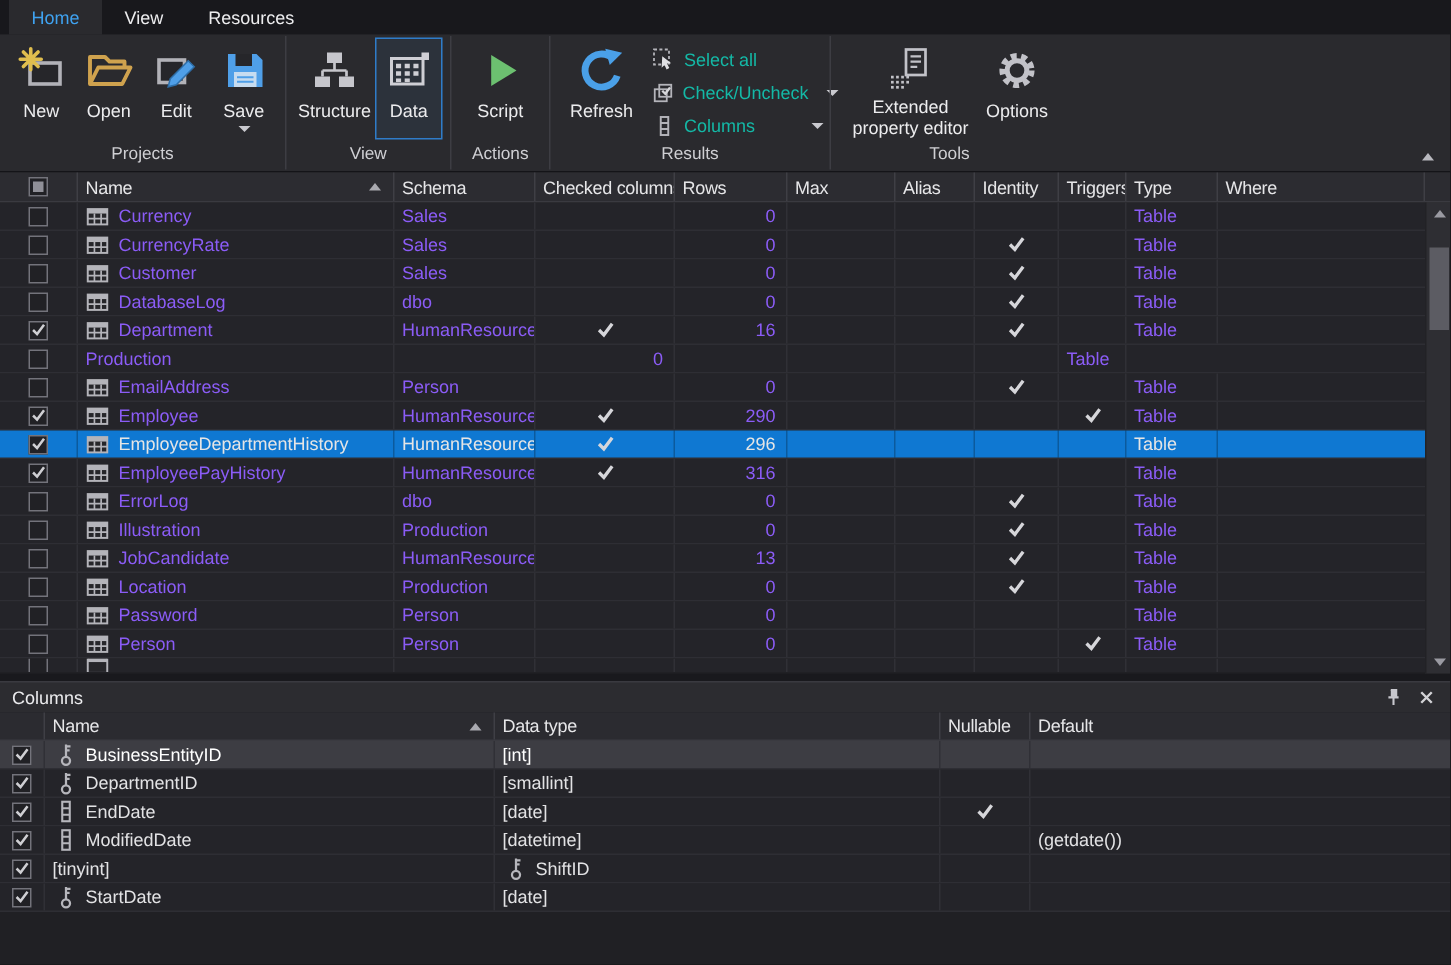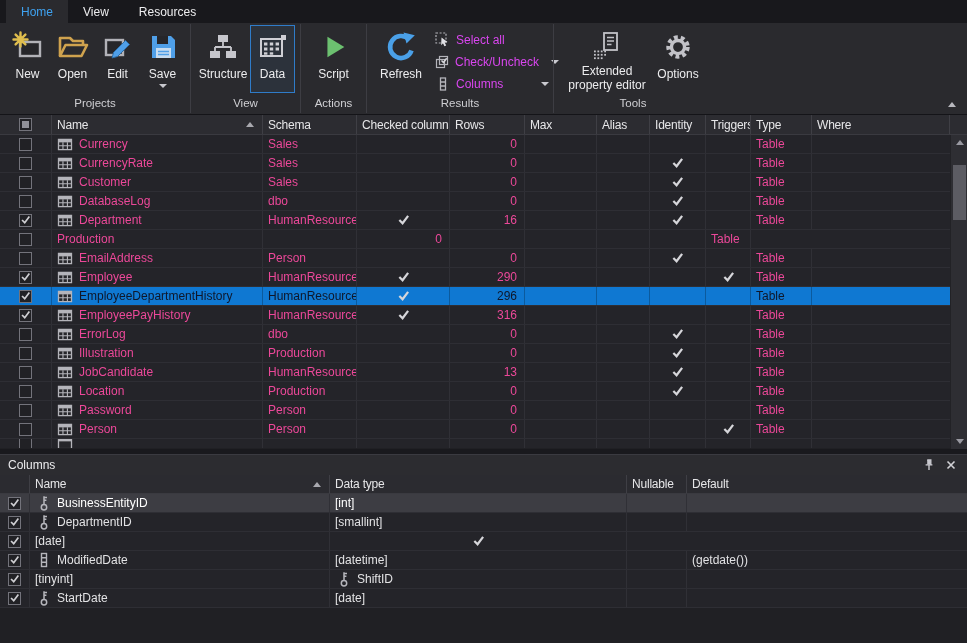--- a/index.html
+++ b/index.html
@@ -22,21 +22,21 @@
   .ricon{width:34px;height:34px;display:flex;align-items:center;justify-content:center;}
   .rlabel{margin-top:3px;white-space:nowrap;color:#ececee;}
   .caret-down{width:0;height:0;border-left:4px solid transparent;border-right:4px solid transparent;
               border-top:4px solid #c9c9cf;display:inline-block;}
   .rbtn .caret-down{margin-top:3px;}
   .rbtn-wide{width:90px;}
   .rbtn-wide .rlabel{white-space:normal;text-align:center;line-height:1.15;}
   .rstack{display:flex;flex-direction:column;padding:7px 4px 0 8px;width:126px;box-sizing:border-box;gap:7px;}
   .rsmall{display:flex;align-items:center;gap:6px;height:15px;}
   .rsmall .sic{width:15px;height:15px;display:flex;align-items:center;justify-content:center;}
-  .rsmall .slabel{color:#d946ef;white-space:nowrap;}
+  .rsmall .slabel{color:#14b8a6;white-space:nowrap;}
   .rsmall .sp{flex:1;}
   .ribbon-collapse{position:absolute;right:11px;bottom:7px;width:0;height:0;
      border-left:4px solid transparent;border-right:4px solid transparent;border-bottom:5px solid #b8b8be;}
   
   .hc{display:flex;align-items:center;padding:0 5px;border-right:1px solid #3f3f45;box-sizing:border-box;
       color:#e6e6e8;letter-spacing:-0.2px;overflow:hidden;white-space:nowrap;}
   .hc:last-child{border-right:none;}
   .sort-asc{width:0;height:0;border-left:4px solid transparent;border-right:4px solid transparent;
             border-bottom:5px solid #a9a9af;margin-left:auto;margin-right:3px;}
   .c{display:flex;align-items:center;padding:0 5px;border-right:1px solid #303036;box-sizing:border-box;
@@ -50,22 +50,22 @@
   .ckm{width:13px;height:12px;flex:none;}
   .ckm path{stroke:#d6d6da;stroke-width:2.4;fill:none;}
   .ckb{width:11px;height:10px;flex:none;}
   .ckb path{stroke:#cfcfd3;stroke-width:2.2;fill:none;}
   
   .mtable{position:relative;height:334px;background:#202024;}
   .mhead{display:grid;grid-template-columns:52px 211px 94px 93px 75px 72px 53px 56px 45px 61px 1fr 17px;
          height:20px;background:#2c2c31;border-bottom:1px solid #3a3a40;box-sizing:border-box;}
   .mbody{margin-right:17px;}
   .mrow{display:grid;grid-template-columns:52px 211px 94px 93px 75px 72px 53px 56px 45px 61px 1fr;
-        height:19px;background:#242429;border-bottom:1px solid #2e2e34;box-sizing:border-box;color:#ec4899;}
-  .mrow.selected{background:#0f78d2;color:#0f172a;}
+        height:19px;background:#242429;border-bottom:1px solid #2e2e34;box-sizing:border-box;color:#8b5cf6;}
+  .mrow.selected{background:#0f78d2;color:#e5e5e5;}
   .mrow.selected .c{border-right-color:rgba(0,0,0,0.25);}
   .mrow.partial{height:9px;overflow:hidden;border-bottom:none;}
   .tbl-ic{width:16px;height:13px;margin-right:6px;flex:none;display:flex;}
   .svg-tbl rect.fr{fill:#26262a;stroke:#b4b4ba;stroke-width:1.4;}
   .svg-tbl rect.hd{fill:#b4b4ba;}
   .svg-tbl path{stroke:#b4b4ba;stroke-width:1.2;fill:none;}
   
   .vscroll{position:absolute;top:20px;right:0;bottom:0;width:17px;background:#2e2e33;border-left:1px solid #222226;box-sizing:border-box;}
   .varrow{position:absolute;left:0;width:17px;height:15px;display:flex;align-items:center;justify-content:center;}
   .tri-up{width:0;height:0;border-left:4px solid transparent;border-right:4px solid transparent;border-bottom:5px solid #9a9aa2;}
@@ -1327,20 +1327,30 @@
 
         <div class="crow checked">
           <div class="c c-center">
             <span class="cb">
               <svg class="ckb" viewBox="0 0 14 13">
                 <path d="M2.5 6.5 L6 10 L12 2"></path>
               </svg>
             </span>
           </div>
           <div class="c">
+            <span class="col-ic column">
+
+              <svg class="svg-col" viewBox="0 0 10 16" width="10" height="16">
+                <rect x="2.5" y="1.5" width="5" height="13"></rect>
+                <path d="M2.5 5.8 h5 M2.5 10.2 h5"></path>
+              </svg>
+            </span>
+            <span>EndDate</span>
+          </div>
+          <div class="c">
             <span>[date]</span>
           </div>
           <div class="c c-center">
             <svg class="ckm" viewBox="0 0 14 13">
               <path d="M2.5 6.5 L6 10 L12 2"></path>
             </svg>
           </div>
           <div class="c">
             <span></span>
           </div>

